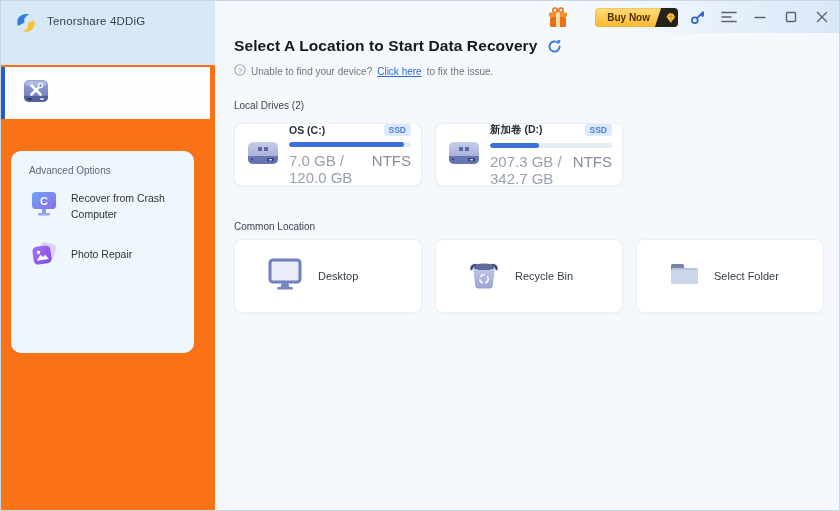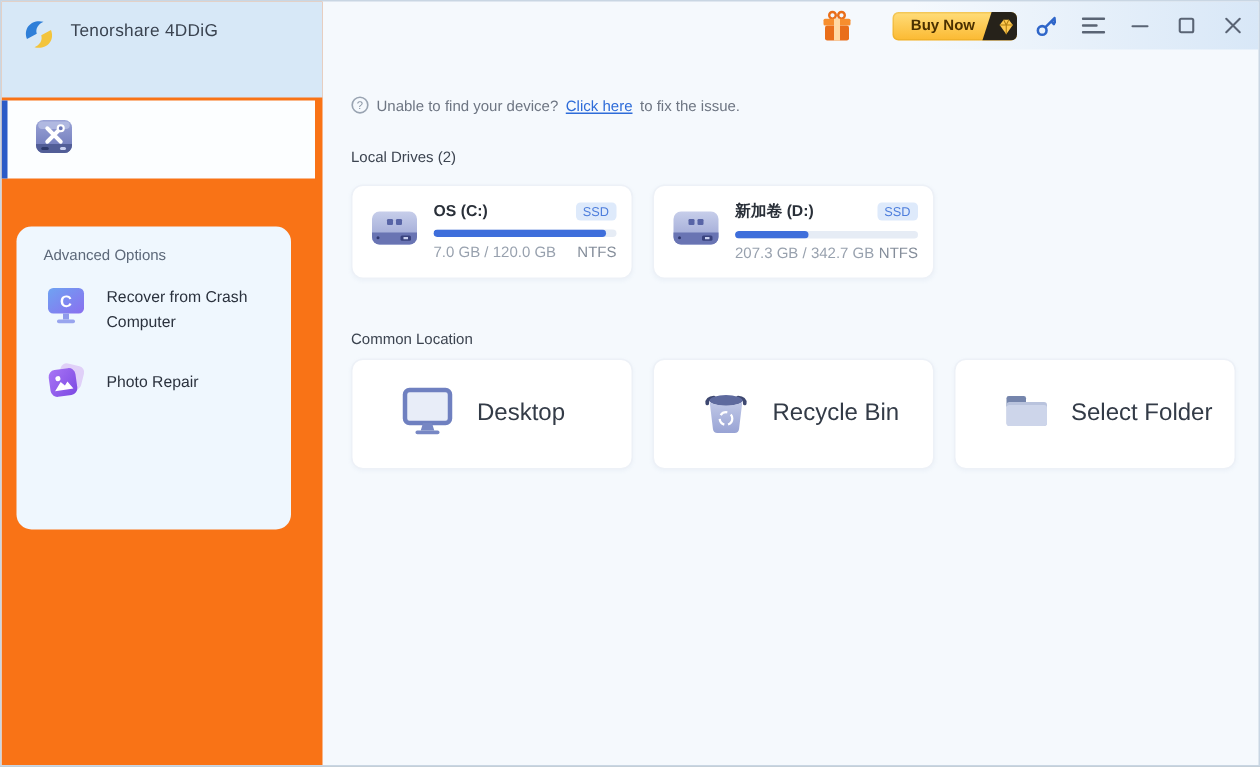--- a/index.html
+++ b/index.html
@@ -50,32 +50,32 @@
   .sec-drives{top:99px;}
   .sec-common{top:220px;}
   .drives-row{position:absolute;left:24px;top:122px;display:flex;gap:13px;}
   .drive-card{
     width:188px;height:63px;background:#fff;border:1px solid #EDF1F7;border-radius:8px;
     box-shadow:0 1px 3px rgba(110,140,180,.07);display:flex;align-items:center;gap:8px;padding:10px;cursor:pointer;
   }
   .drive-info{flex:1;min-width:0;}
   .drive-top{display:flex;align-items:center;justify-content:center;}
   .drive-name{font-size:10.5px;font-weight:bold;color:#2A3039;flex:1;white-space:nowrap;}
-  .ssd-badge{font-size:8.5px;color:#4E7EDC;background:#DEEAFB;border-radius:3px;padding:1px 5px;}
+  .ssd-badge{font-size:8.5px;color:#4E7EDC;background:#DEEAFB;border-radius:3px;padding:1px 5px;font-weight:bold;}
   .drive-bar{height:5px;background:#E6ECF5;border-radius:3px;margin:6px 0 5px;overflow:hidden;}
   .drive-bar .fill{height:100%;background:#3E6EDB;border-radius:3px;}
-  .drive-bottom{display:flex;font-size:10px;color:#98A1AE;}
+  .drive-bottom{display:flex;font-size:15px;color:#98A1AE;}
   .drive-cap{flex:1;}
   .drive-fs{color:#848D9A;}
   .locations-row{position:absolute;left:24px;top:238px;display:flex;gap:13px;}
   .loc-card{
     width:188px;height:74px;background:#fff;border:1px solid #EDF1F7;border-radius:8px;
     box-shadow:0 1px 3px rgba(110,140,180,.07);display:flex;align-items:center;gap:13px;padding-left:30px;cursor:pointer;
   }
-  .loc-label{font-size:16px;color:#333B47;}
+  .loc-label{font-size:11px;color:#333B47;}
 </style>
 </head>
 <body>
 
 <div class="window">
 
   <aside class="sidebar">
     <div class="logo-area">
       <span>
         <svg width="26" height="24" viewBox="0 0 26 24">
@@ -148,20 +148,29 @@
         </span>
         <span class="adv-label">Photo Repair</span>
       </div>
 
     </div>
   </aside>
 
   <div class="main">
     <div class="topbar-tint"></div>
 
+    <div class="title-row">
+      <h1 class="page-title">Select A Location to Start Data Recovery</h1>
+      <span class="refresh">
+        <svg width="15" height="15" viewBox="0 0 15 15">
+          <path d="M12.6 7.5 A5.1 5.1 0 1 1 10.9 3.7" fill="none" stroke="#2E7CD9" stroke-width="1.9" stroke-linecap="round"></path>
+          <path d="M10.2 0.8 L13.6 1.6 L12.2 4.9 Z" fill="#2E7CD9"></path>
+        </svg>
+      </span>
+    </div>
 
     <div class="help-row">
       <span>
         <svg width="12" height="12" viewBox="0 0 12 12">
           <circle cx="6" cy="6" r="5.2" fill="none" stroke="#99A4B2" stroke-width="1.1"></circle>
           <text x="6" y="8.6" font-size="7.5" fill="#8793A2" text-anchor="middle" font-family="Liberation Sans, sans-serif">?</text>
         </svg>
       </span>
       <span>Unable to find your device?</span>
       <a class="help-link">Click here</a>

